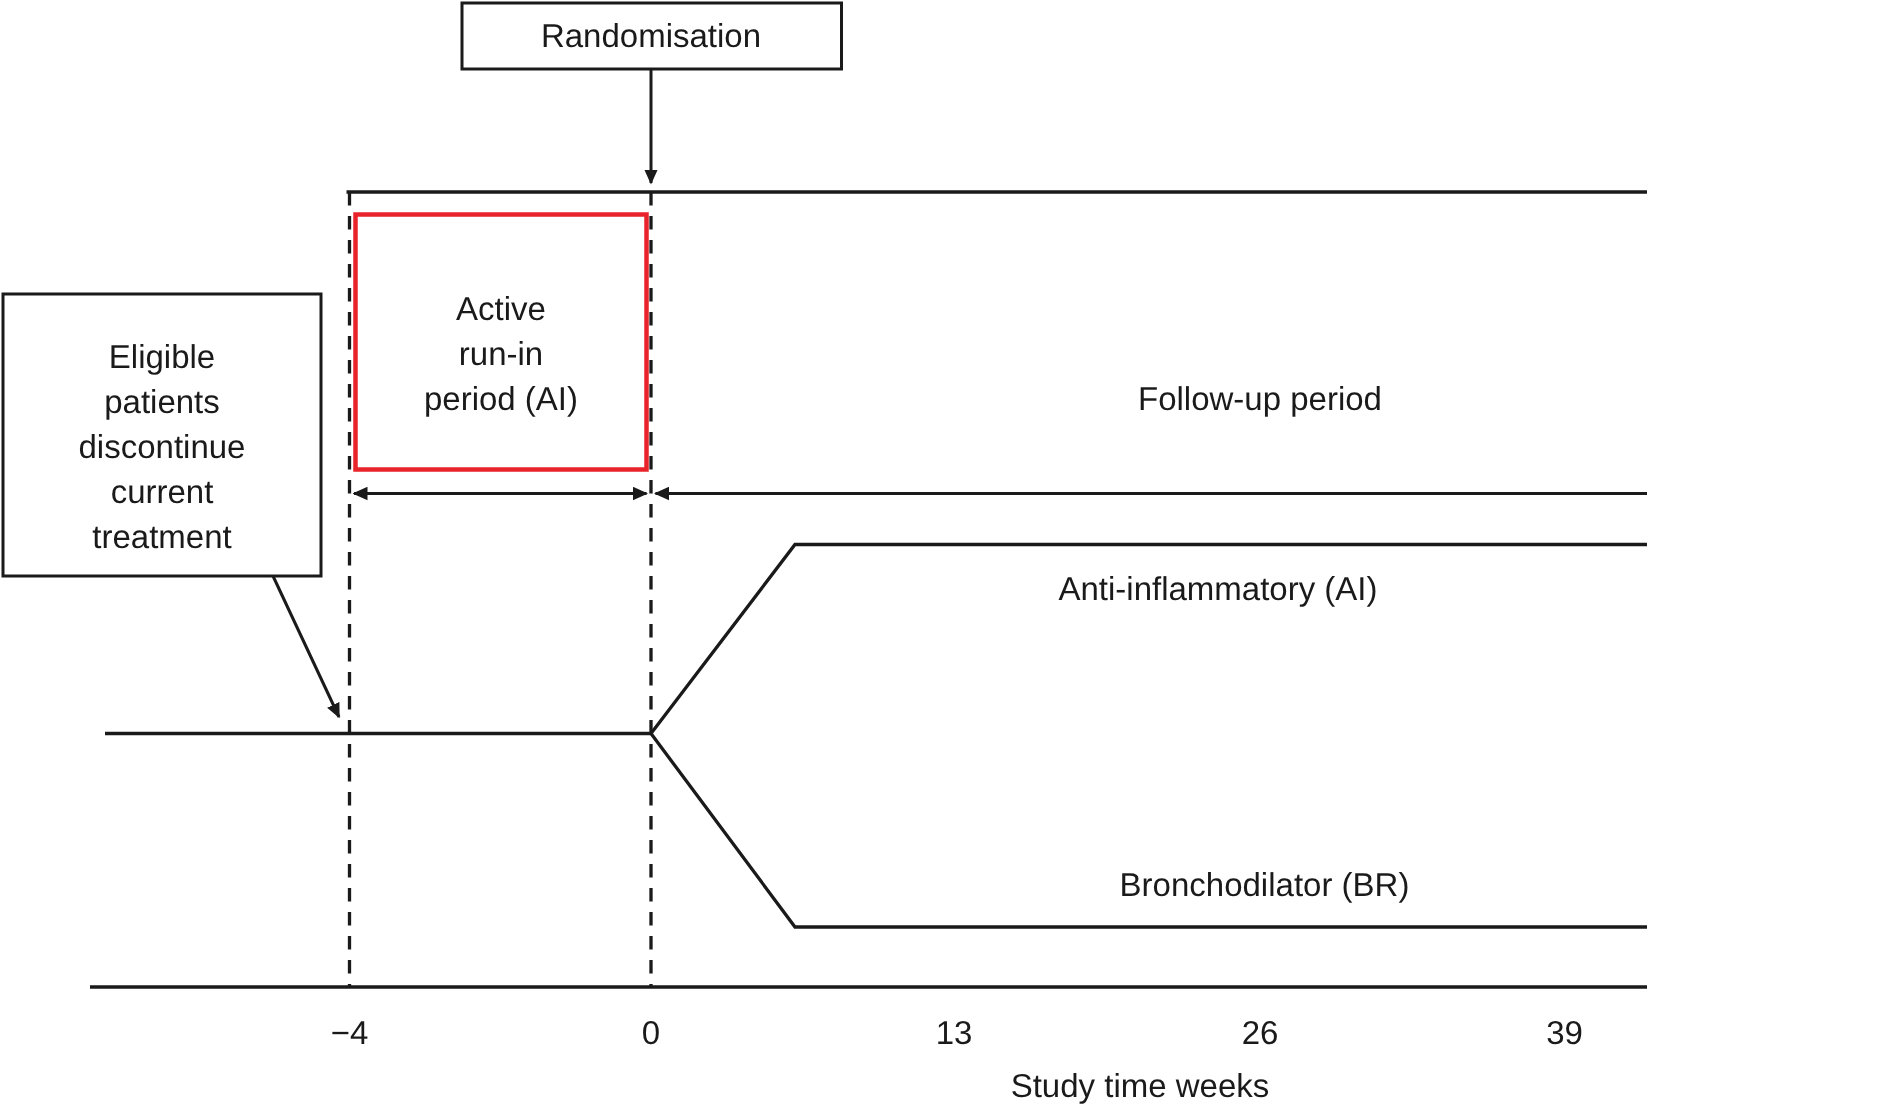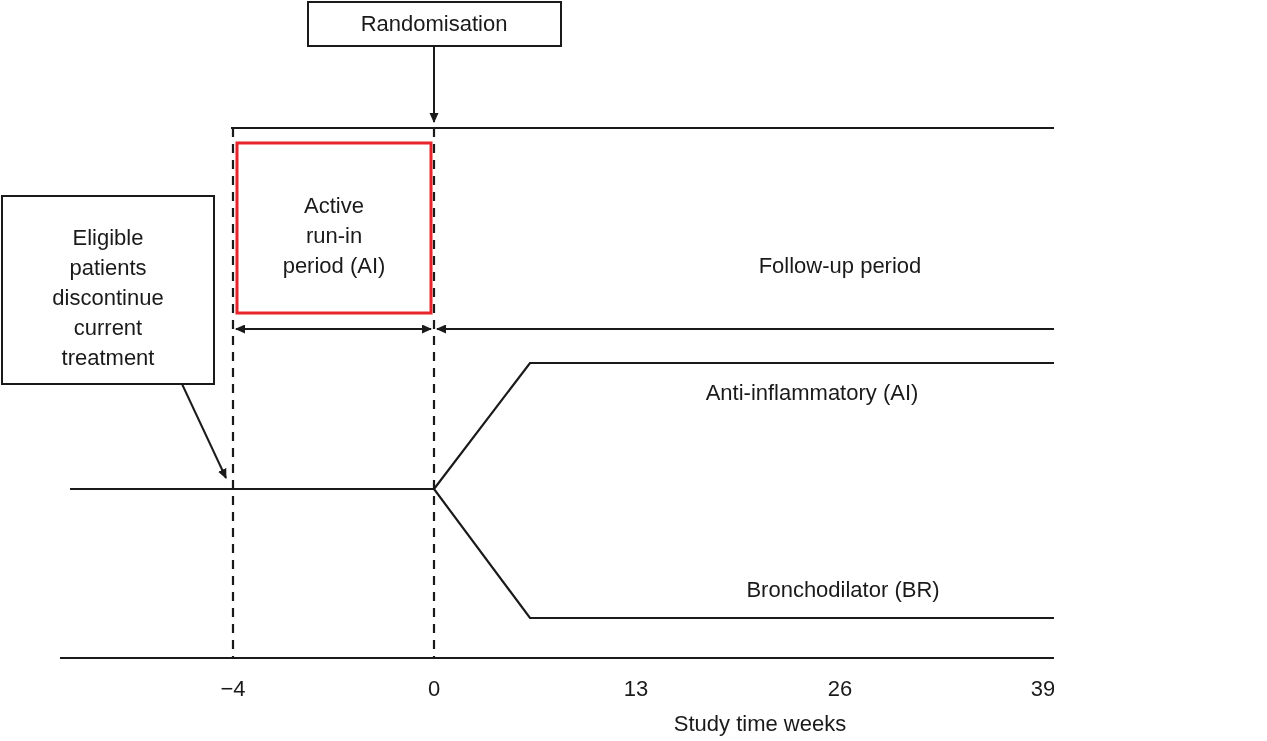--- a/index.html
+++ b/index.html
@@ -10,20 +10,21 @@
   body {
     font-family: "Liberation Sans", sans-serif;
     color: #1a1a1a;
   }
   #stage {
     position: relative;
     width: 1054px;
     height: 741px;
     overflow: hidden;
     background: #ffffff;
+    padding-left: 44px;
   }
   svg.diagram {
     position: absolute;
     left: 0;
     top: 0;
     width: 1267px;
     height: 741px;
   }
   .lbl {
     font-family: "Liberation Sans", sans-serif;

